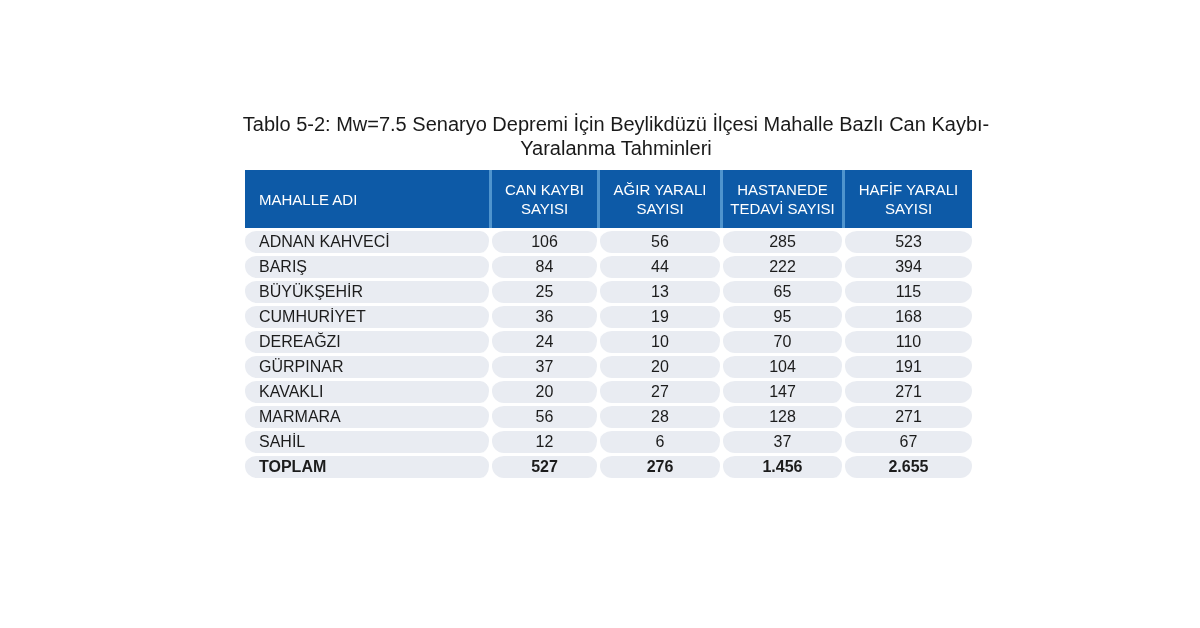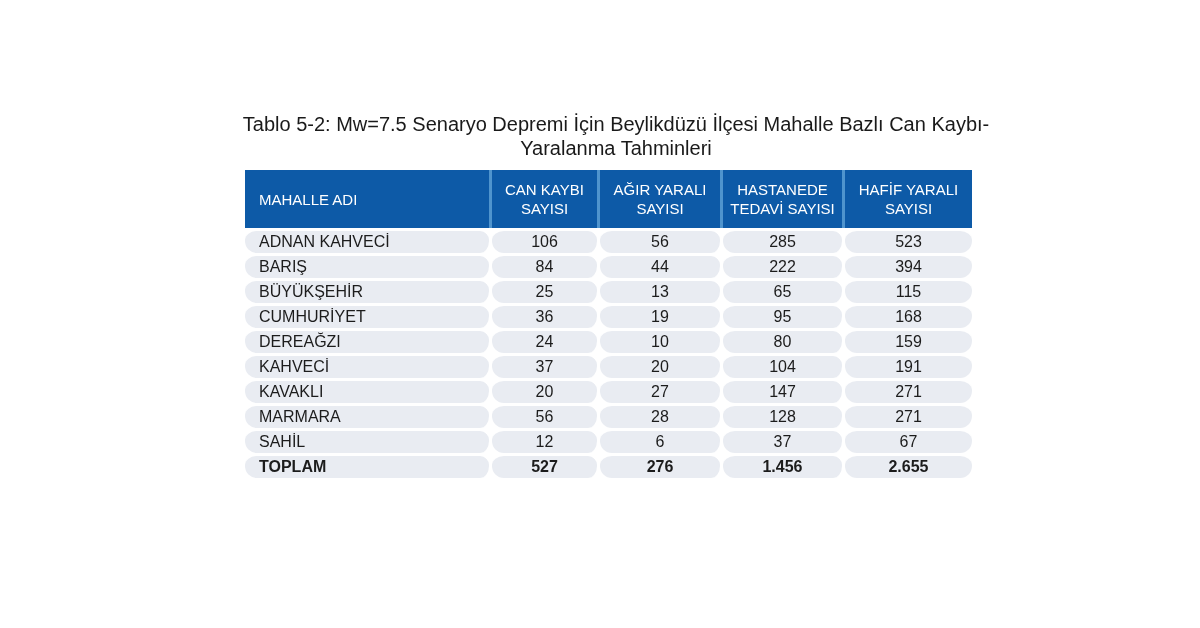--- a/index.html
+++ b/index.html
@@ -123,25 +123,25 @@
       <td>CUMHURİYET</td>
       <td>36</td>
       <td>19</td>
       <td>95</td>
       <td>168</td>
     </tr>
         <tr>
       <td>DEREAĞZI</td>
       <td>24</td>
       <td>10</td>
-      <td>80</td>
-      <td>159</td>
+      <td>70</td>
+      <td>110</td>
     </tr>
         <tr>
-      <td>KAHVECİ</td>
+      <td>GÜRPINAR</td>
       <td>37</td>
       <td>20</td>
       <td>104</td>
       <td>191</td>
     </tr>
         <tr>
       <td>KAVAKLI</td>
       <td>20</td>
       <td>27</td>
       <td>147</td>

